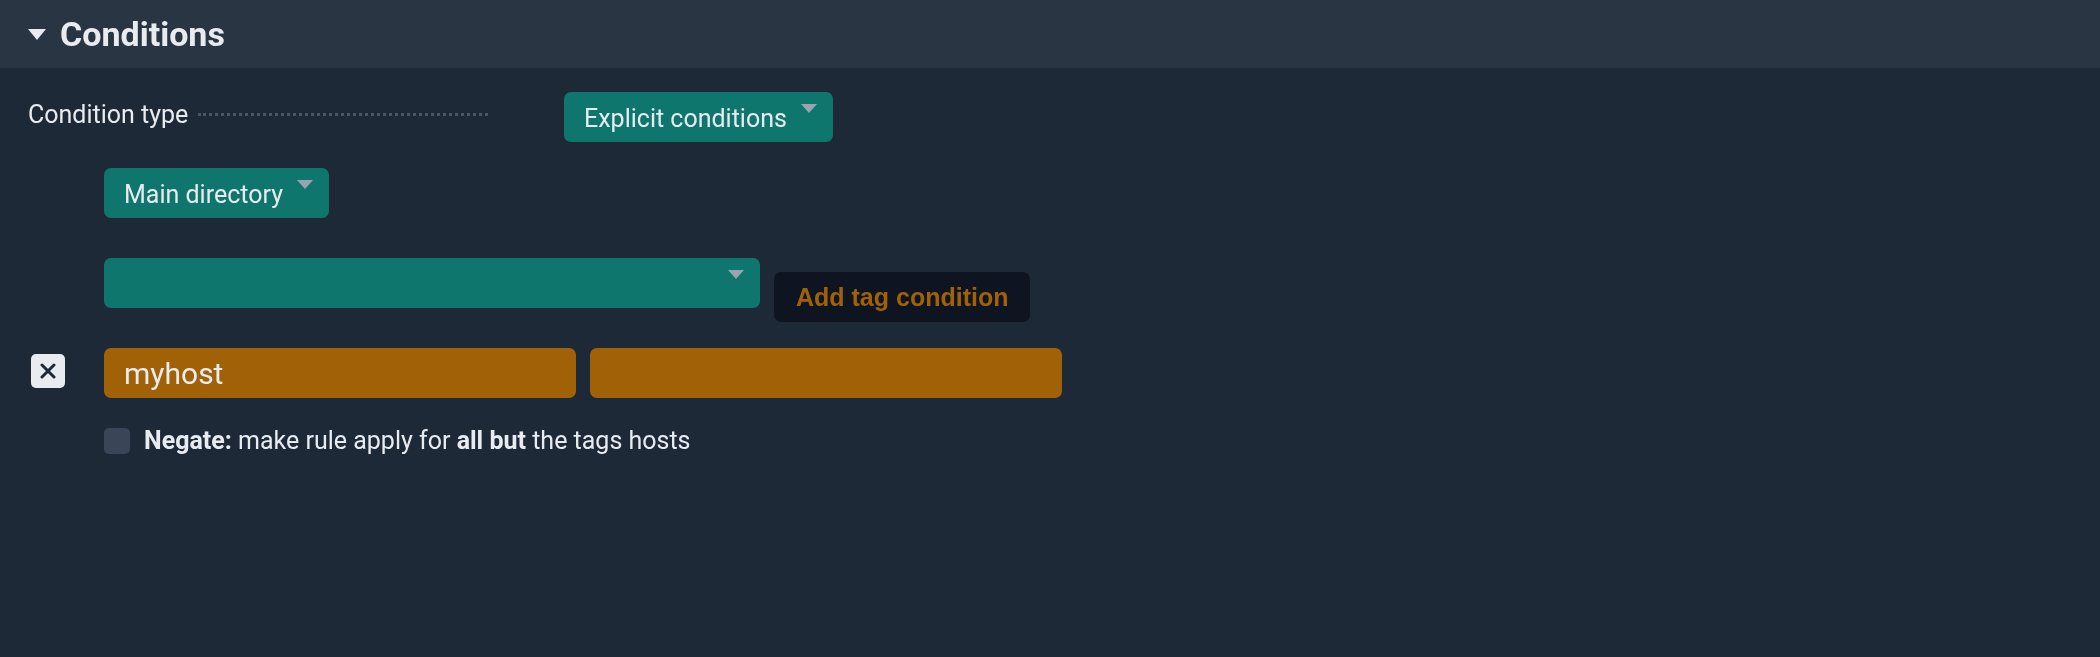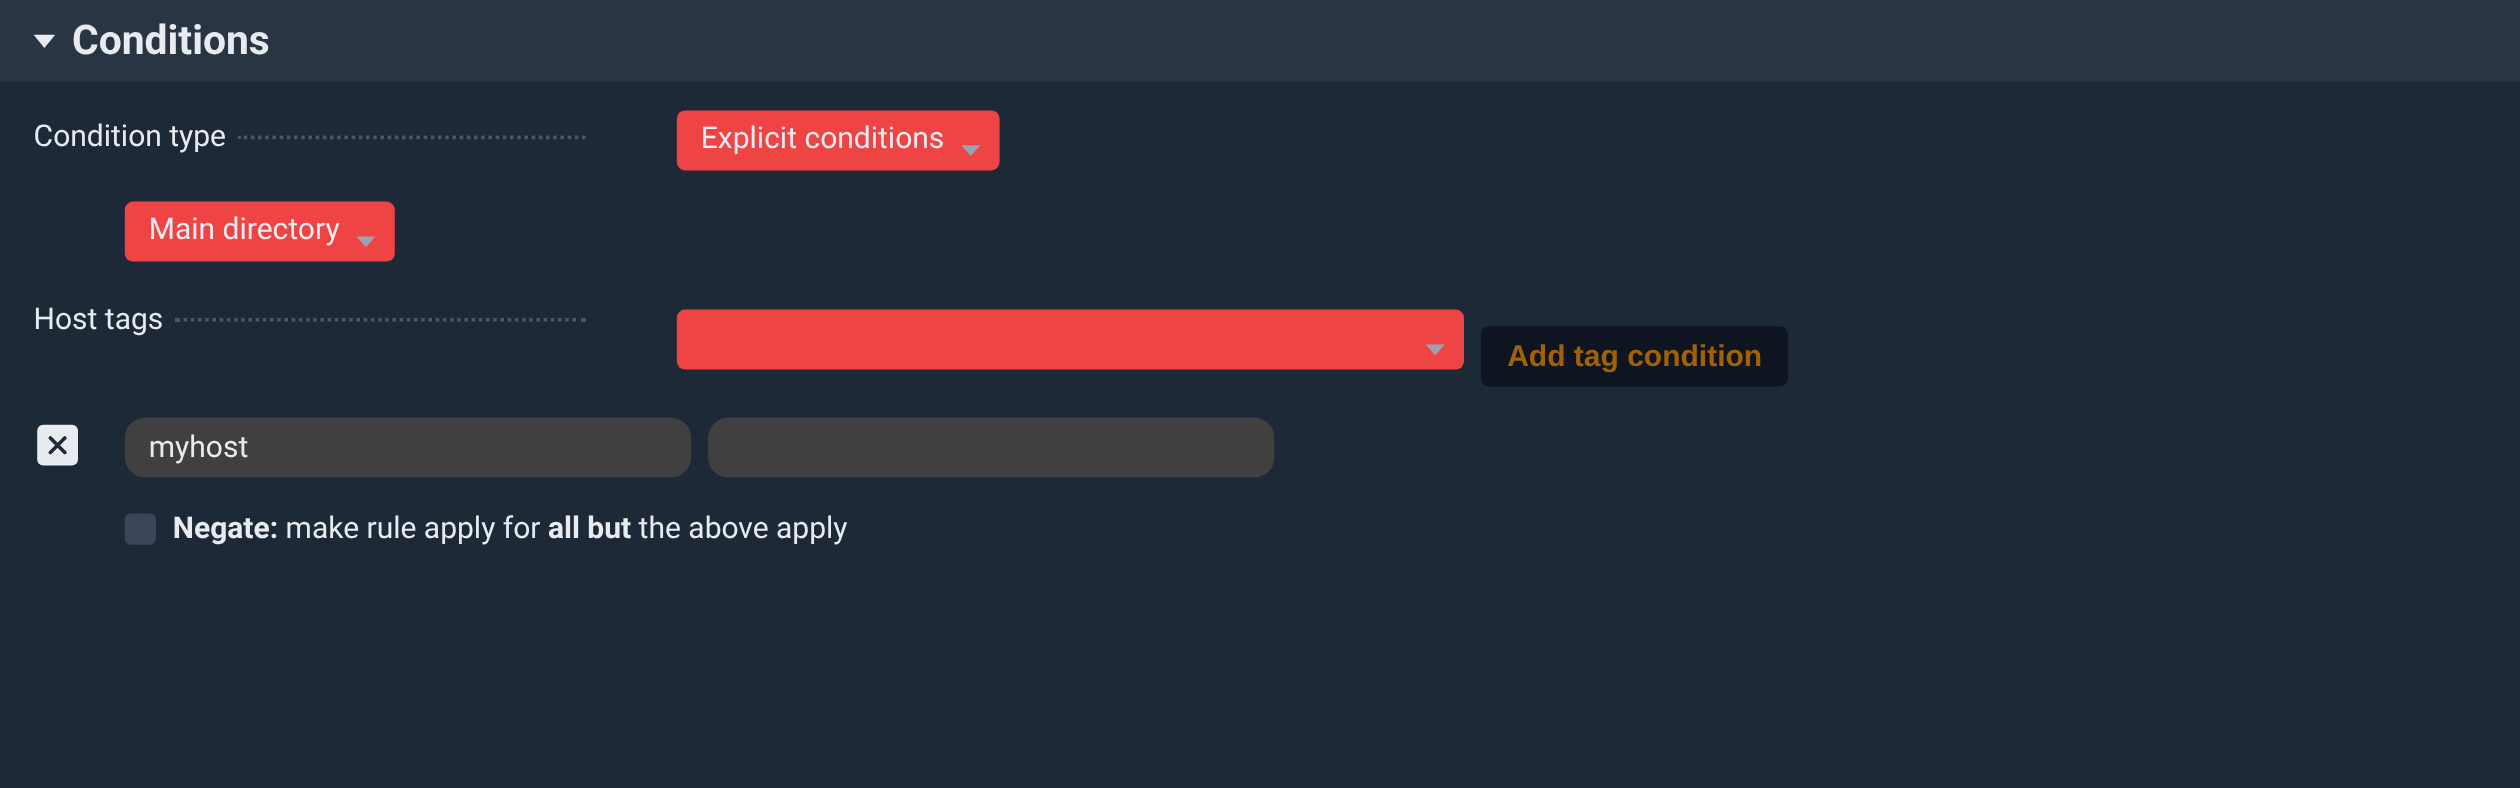--- a/index.html
+++ b/index.html
@@ -89,28 +89,28 @@
     }
     .value-col {
       flex: 1;
       padding-left: 36px;
       display: flex;
       align-items: center;
       flex-wrap: wrap;
       gap: 14px;
     }
     .select {
-      background: #ef4444;
+      background: #0f766e;
       border: none;
       border-radius: 7px;
-      padding: 0 46px 12px 20px;
+      padding: 12px 46px 12px 20px;
       color: #e8ecf1;
       font-size: 25px;
       display: inline-flex;
-      align-items: flex-end;
+      align-items: flex-start;
       position: relative;
       cursor: pointer;
       height: 50px;
     }
     .select .chevron {
       position: absolute;
       right: 16px;
       width: 0;
       height: 0;
       border-left: 8px solid transparent;
@@ -128,26 +128,26 @@
       color: #a16207;
       font-size: 25px;
       font-weight: 700;
       cursor: pointer;
       height: 50px;
       display: inline-flex;
       align-items: center;
       margin-top: 28px;
     }
     .text-input {
-      background: #404040;
-      border: none;
-      border-radius: 17px;
+      background: #a16207;
+      border: none;
+      border-radius: 7px;
       padding: 12px 20px;
       color: #e8ecf1;
-      font-size: 25px;
+      font-size: 30px;
       height: 50px;
       width: 472px;
       font-family: inherit;
     }
     .checkbox-row {
       display: flex;
       align-items: center;
       gap: 14px;
       margin-top: 14px;
       width: 100%;
@@ -201,24 +201,20 @@
       <div class="close-col"></div>
       <div class="value-col">
         <div class="select">
           <span>Main directory</span>
           <span class="chevron"></span>
         </div>
       </div>
     </div>
 
     <div class="form-row">
-      <div class="label-col">
-        <span class="label-text">Host tags</span>
-        <span class="label-dots"></span>
-      </div>
       <div class="close-col"></div>
       <div class="value-col">
         <div class="select select-empty">
           <span></span>
           <span class="chevron"></span>
         </div>
         <button class="btn-dark">Add tag condition</button>
       </div>
     </div>
 
@@ -232,20 +228,20 @@
         </button>
       </div>
       <div class="value-col">
         <div class="explicit-hosts-inputs">
           <input type="text" class="text-input" value="myhost" style="">
           <input type="text" class="text-input" value="" style="">
         </div>
         <div class="checkbox-row">
           <div class="checkbox"></div>
           <span class="checkbox-label">
-            <span class="bold">Negate:</span><span> make rule apply for </span><span class="bold">all but</span><span> the above apply</span>
+            <span class="bold">Negate:</span><span> make rule apply for </span><span class="bold">all but</span><span> the tags hosts</span>
           </span>
         </div>
       </div>
     </div>
 
   </div>
 </div>
 
 </body></html>

